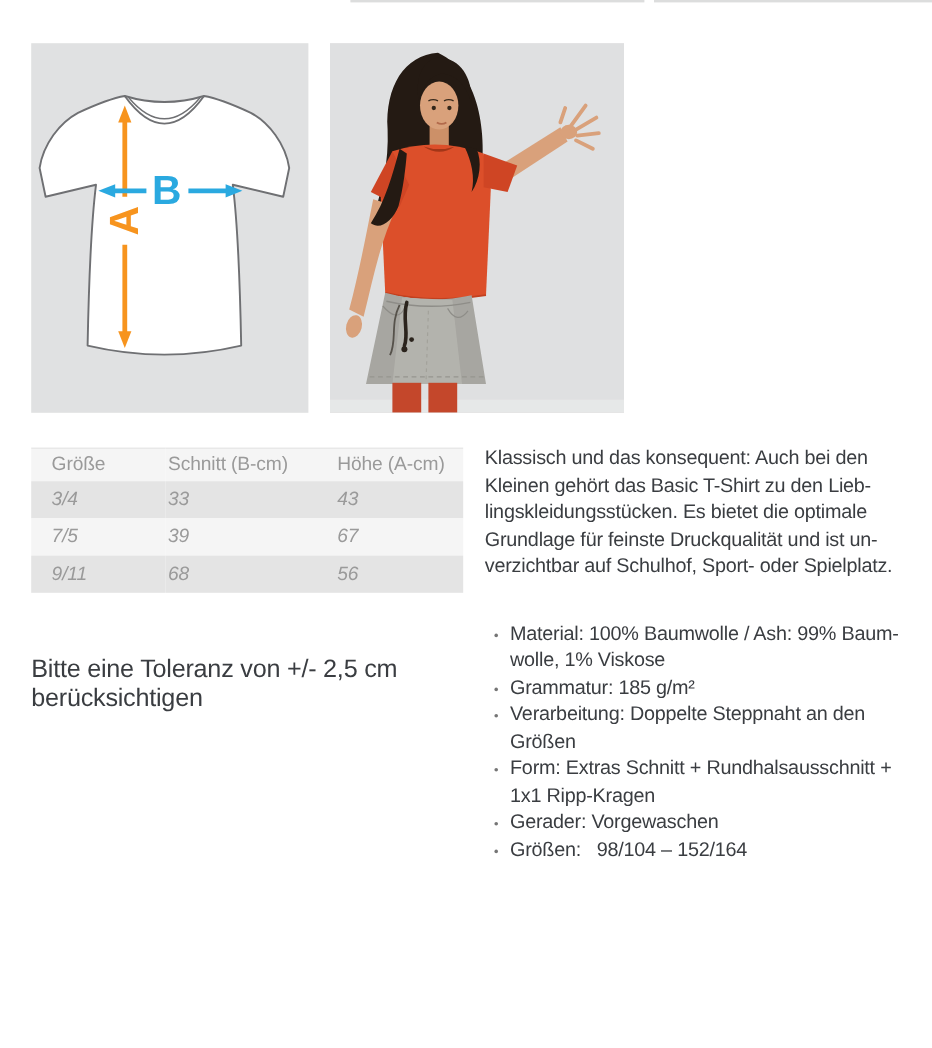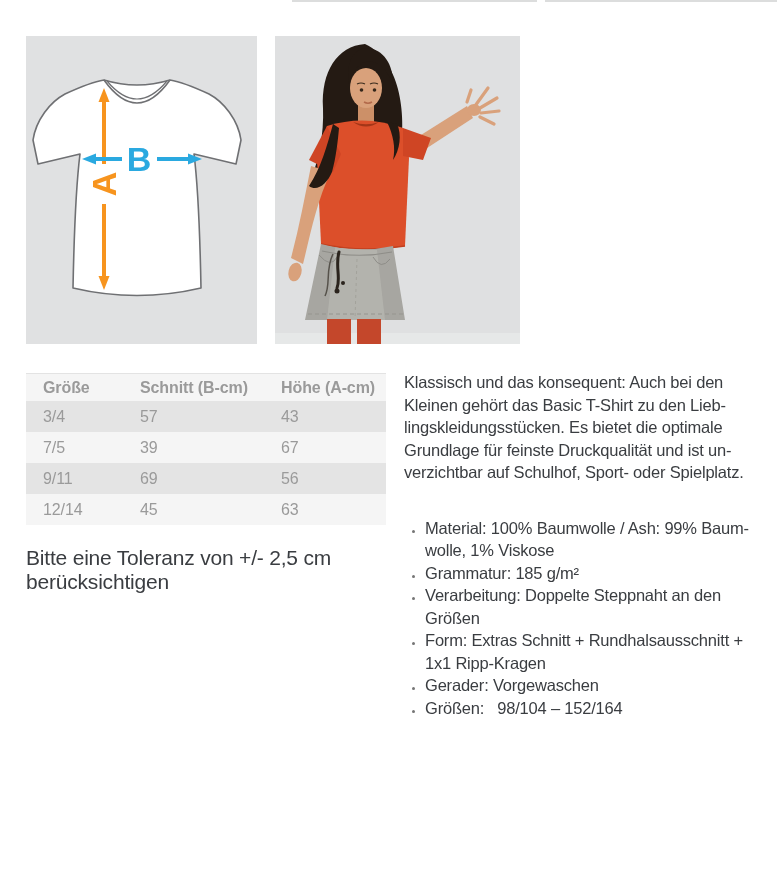--- a/index.html
+++ b/index.html
@@ -20,24 +20,24 @@
 
   .size-table{
     position:absolute;left:26px;top:373px;width:360px;
     border-collapse:collapse;table-layout:fixed;
     font-size:16px;color:#9a9a9a;letter-spacing:-0.1px;
   }
   .size-table col.c1{width:112px;}
   .size-table col.c2{width:142px;}
   .size-table col.c3{width:106px;}
   .size-table th{
-    font-weight:700;text-align:left;height:25px;
+    font-weight:400;text-align:left;height:25px;
     background:#f5f5f5;border-top:1px solid #e3e3e3;
   }
-  .size-table td{height:29px;}
+  .size-table td{height:29px;font-style:italic;}
   .size-table th:first-child,.size-table td:first-child{padding-left:17px;}
   .size-table th:nth-child(2),.size-table td:nth-child(2){padding-left:2px;}
   .size-table tbody tr:nth-child(odd){background:#e4e4e4;}
   .size-table tbody tr:nth-child(even){background:#f5f5f5;}
 
   .tolerance{
     position:absolute;left:26px;top:546px;width:380px;margin:0;
     font-size:21px;color:#3a3d41;letter-spacing:-0.2px;
   }
 
@@ -165,37 +165,32 @@
   <thead>
     <tr>
       <th>Größe</th>
       <th>Schnitt (B-cm)</th>
       <th>Höhe (A-cm)</th>
     </tr>
   </thead>
   <tbody>
     <tr>
       <td>3/4</td>
-      <td>57</td>
+      <td>33</td>
       <td>43</td>
     </tr>
     <tr>
       <td>7/5</td>
       <td>39</td>
       <td>67</td>
     </tr>
     <tr>
       <td>9/11</td>
-      <td>69</td>
+      <td>68</td>
       <td>56</td>
-    </tr>
-    <tr>
-      <td>12/14</td>
-      <td>45</td>
-      <td>63</td>
     </tr>
   </tbody>
 </table>
 
 <p class="tolerance">Bitte eine Toleranz von +/- 2,5 cm berücksichtigen</p>
 
 <div class="right-col">
   <p class="description">Klassisch und das konsequent: Auch bei den Kleinen gehört das Basic T-Shirt zu den Lieb­lingskleidungsstücken. Es bietet die optimale Grundlage für feinste Druckqualität und ist un­verzichtbar auf Schulhof, Sport- oder Spielplatz.</p>
   <ul class="features">
     <li><span>Material: 100% Baumwolle / Ash: 99% Baum­wolle, 1% Viskose</span></li>

